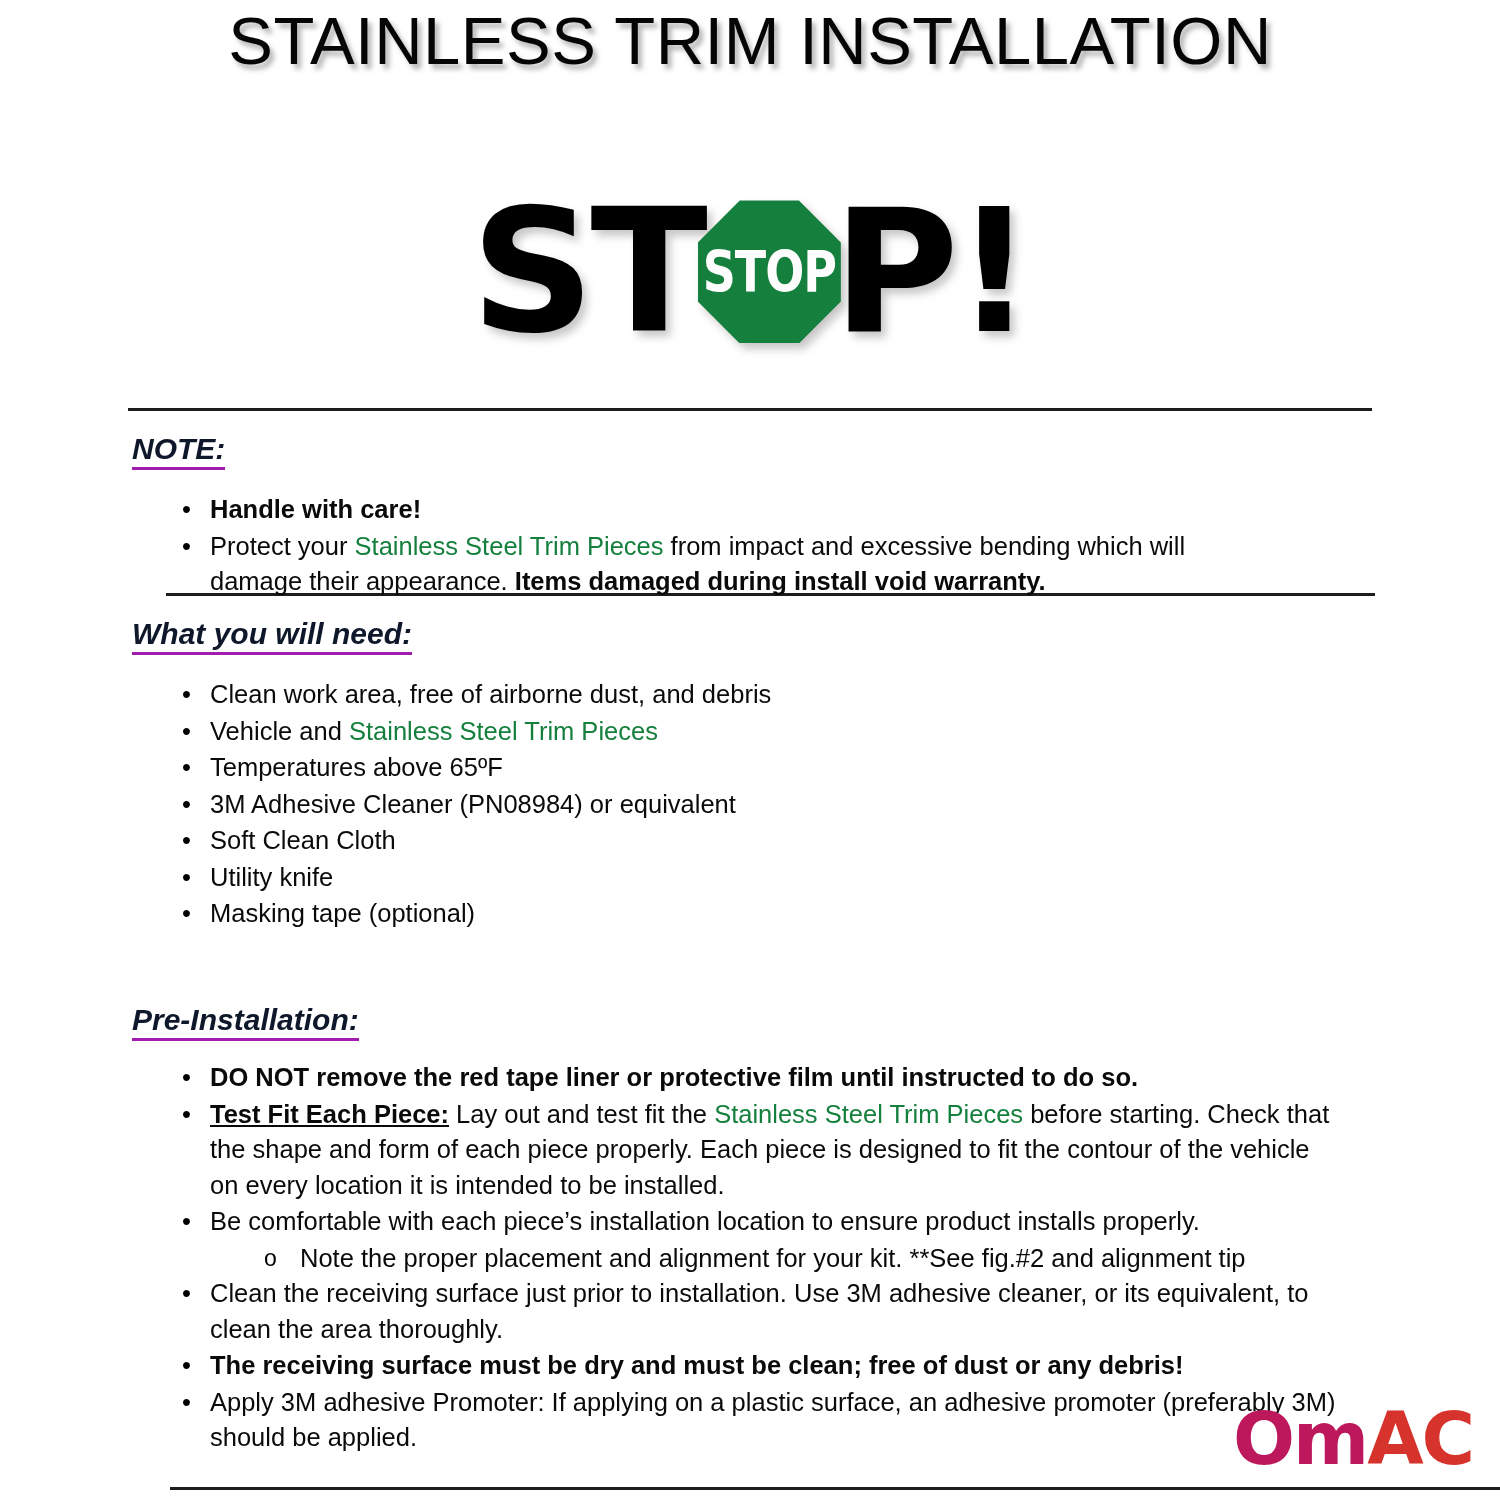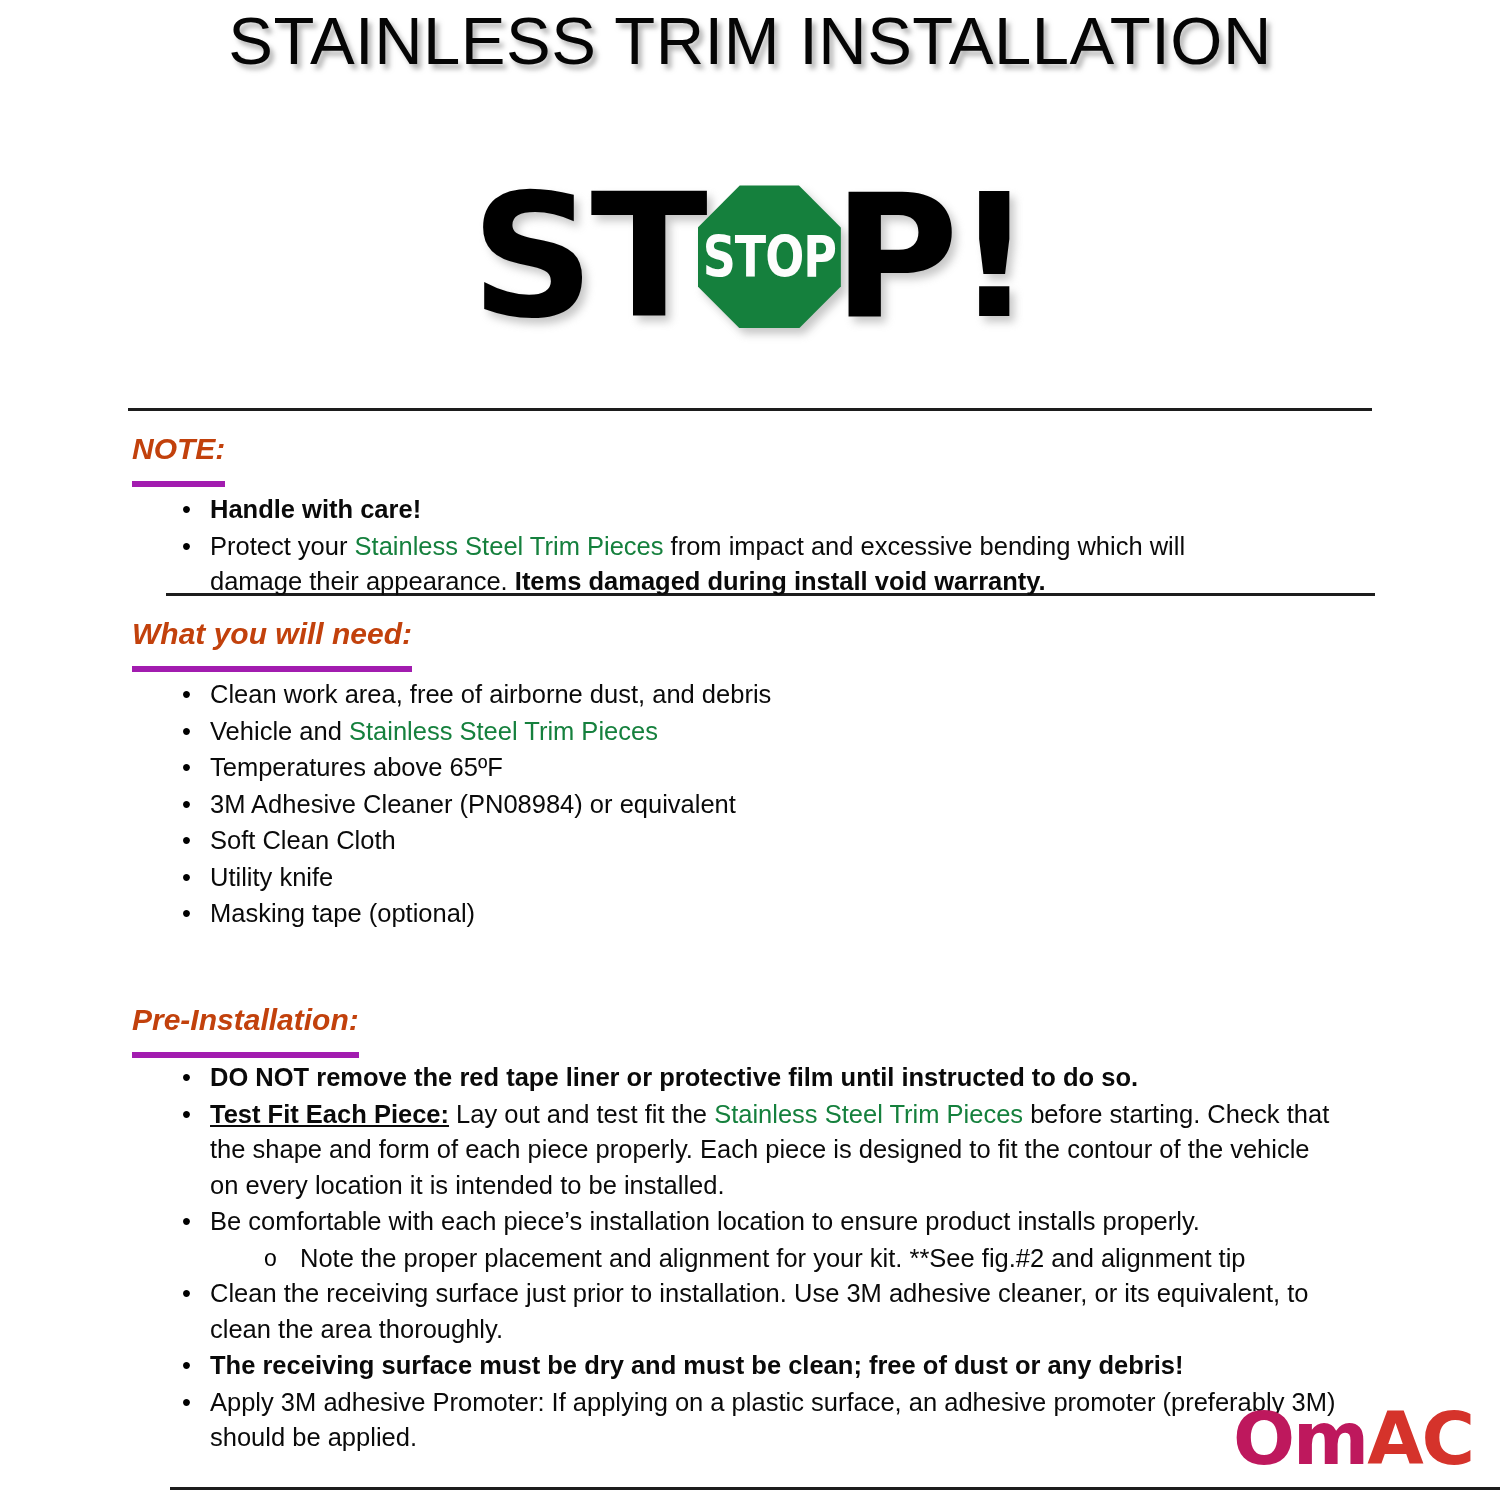--- a/index.html
+++ b/index.html
@@ -37,21 +37,21 @@
     letter-spacing: 0.5px;
     color: #050505;
     text-shadow: 4px 5px 5px rgba(120,120,120,0.55);
     white-space: nowrap;
   }
 
   
   .stop-logo {
     position: absolute;
     left: 0;
-    top: 169px;
+    top: 184px;
     width: 1500px;
     height: 176px;
     display: flex;
     align-items: center;
     justify-content: center;
   }
   .stop-word {
     display: flex;
     align-items: center;
     justify-content: center;
@@ -100,24 +100,24 @@
   .rule-mid     { left: 166px;  top: 593px;  width: 1209px; height: 3px; }
   .rule-bottom  { left: 170px;  top: 1487px; width: 1330px; height: 3px; }
 
   
   .heading {
     position: absolute;
     font-family: "Liberation Sans", sans-serif;
     font-weight: 700;
     font-style: italic;
     font-size: 30px;
-    color: #c2410c;
+    color: #0f172a;
     white-space: nowrap;
-    padding-bottom: 16px;
-    border-bottom: 6px solid #a21caf;
+    padding-bottom: 2px;
+    border-bottom: 3px solid #a21caf;
     line-height: 1.05;
   }
   .h-note     { left: 132px; top: 433px; }
   .h-need     { left: 132px; top: 618px; }
   .h-preinst  { left: 132px; top: 1004px; }
 
   
   .list {
     position: absolute;
     font-family: "Liberation Sans", sans-serif;

